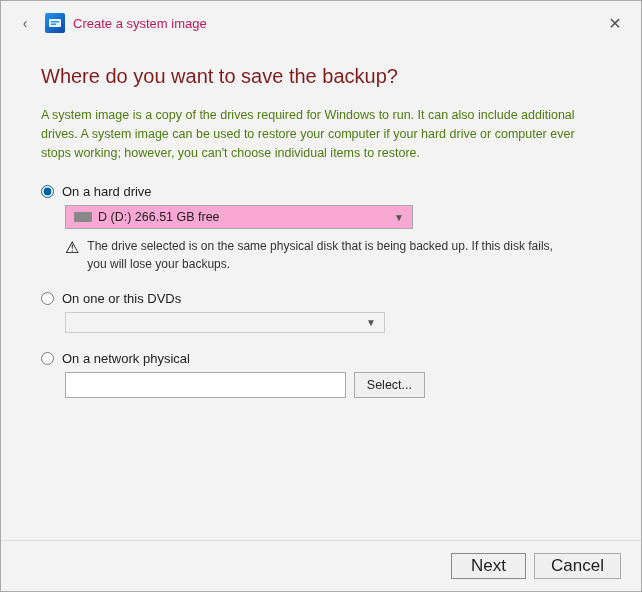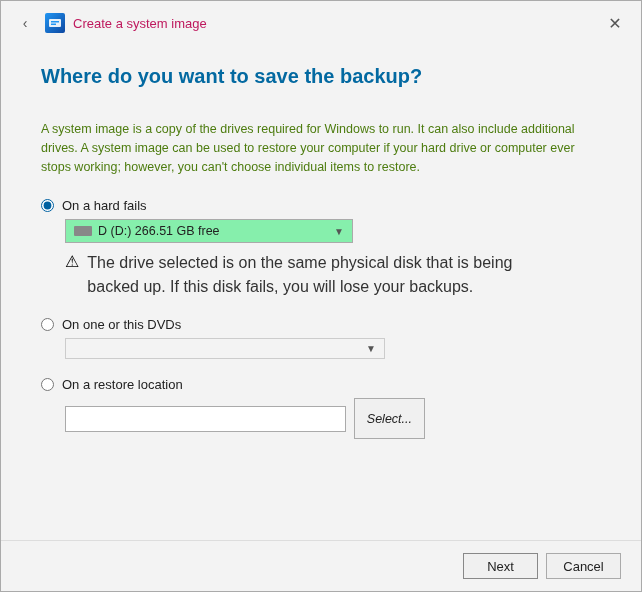--- a/index.html
+++ b/index.html
@@ -75,23 +75,23 @@
       color: #555;
       border-radius: 4px;
     }
     .content {
       flex: 1;
       padding: 20px 40px;
       overflow-y: auto;
     }
     .page-heading {
       font-size: 20px;
-      color: #0369a1;
-      font-weight: 700;
-      margin-bottom: 32px;
+      color: #7f1d1d;
+      font-weight: 400;
+      margin-bottom: 18px;
     }
     .description {
       font-size: 12.5px;
       color: #4d7c0f;
       line-height: 1.5;
       margin-bottom: 22px;
     }
     .option-row {
       display: flex;
       align-items: center;
@@ -104,25 +104,25 @@
       accent-color: #0060a0;
     }
     .option-label {
       font-size: 13px;
       color: #222;
     }
     .dropdown {
       display: flex;
       align-items: center;
       border: 1px solid #aaa;
-      background: #86efac;
+      background: #f9a8d4;
       padding: 4px 8px;
       margin-left: 24px;
       margin-bottom: 8px;
-      width: 288px;
+      width: 348px;
       cursor: pointer;
       justify-content: space-between;
     }
     .dropdown-text {
       font-size: 12.5px;
       color: #222;
       display: flex;
       align-items: center;
       gap: 6px;
     }
@@ -145,21 +145,21 @@
       margin-bottom: 18px;
       background: transparent;
       max-width: 500px;
     }
     .warning-icon {
       font-size: 16px;
       flex-shrink: 0;
       margin-top: 1px;
     }
     .warning-text {
-      font-size: 16px;
+      font-size: 12px;
       color: #333;
       line-height: 1.5;
     }
     .dropdown-disabled {
       display: flex;
       align-items: center;
       border: 1px solid #ccc;
       background: #f3f3f3;
       padding: 4px 8px;
       margin-left: 24px;
@@ -182,39 +182,38 @@
       font-size: 12.5px;
       height: 26px;
       background: white;
       outline: none;
     }
     .select-btn {
       border: 1px solid #aaa;
       background: #f0f0f0;
       padding: 4px 12px;
       font-size: 12.5px;
-      height: 41px;
-      cursor: pointer;
-      color: #222;
-      font-style: italic;
+      height: 26px;
+      cursor: pointer;
+      color: #222;
     }
     .footer {
       display: flex;
       justify-content: flex-end;
       align-items: center;
       gap: 8px;
       padding: 12px 20px;
       border-top: 1px solid #ddd;
       background: #f3f3f3;
     }
     .footer-btn {
       min-width: 75px;
       height: 26px;
       padding: 0 16px;
-      font-size: 13px;
+      font-size: 17px;
       cursor: pointer;
       border: 1px solid #aaa;
       background: #f0f0f0;
       color: #222;
     }
     .footer-btn.next {
       border-color: #888;
     }
     .section-gap { margin-bottom: 6px; }
   </style>
@@ -237,21 +236,21 @@
     </div>
     <button class="close-btn">✕</button>
   </div>
 
   <div class="content">
     <div class="page-heading">Where do you want to save the backup?</div>
     <p class="description">A system image is a copy of the drives required for Windows to run. It can also include additional drives. A system image can be used to restore your computer if your hard drive or computer ever stops working; however, you can't choose individual items to restore.</p>
 
     <div class="option-row section-gap">
       <input type="radio" name="backup-location" id="hardDisk" checked="" style="">
-      <label class="option-label" for="hardDisk">On a hard fails</label>
+      <label class="option-label" for="hardDisk">On a hard drive</label>
     </div>
     <div class="dropdown">
       <span class="dropdown-text">
         <span class="drive-icon"></span>
         <span>D (D:)  266.51 GB free</span>
       </span>
       <span class="dropdown-arrow">▼</span>
     </div>
 
     <div class="warning-box">
@@ -263,21 +262,21 @@
       <input type="radio" name="backup-location" id="dvd" style="">
       <label class="option-label" for="dvd">On one or this DVDs</label>
     </div>
     <div class="dropdown-disabled">
       <span class="dropdown-text"></span>
       <span class="dropdown-arrow">▼</span>
     </div>
 
     <div class="option-row section-gap">
       <input type="radio" name="backup-location" id="network" style="">
-      <label class="option-label" for="network">On a restore location</label>
+      <label class="option-label" for="network">On a network physical</label>
     </div>
     <div class="network-row">
       <input type="text" class="network-input" value="" style="">
       <button class="select-btn">Select...</button>
     </div>
   </div>
 
   <div class="footer">
     <button class="footer-btn next">Next</button>
     <button class="footer-btn">Cancel</button>

